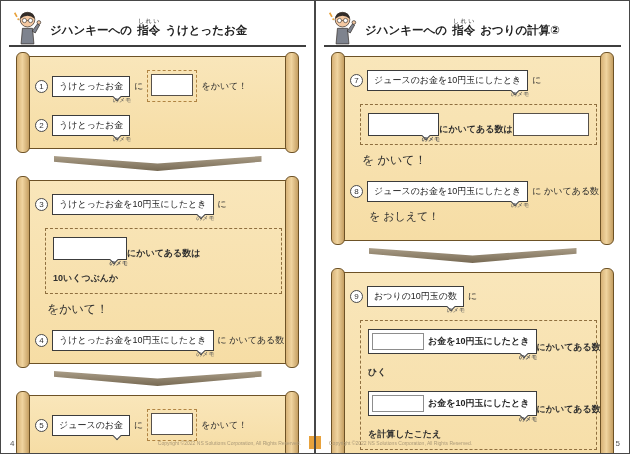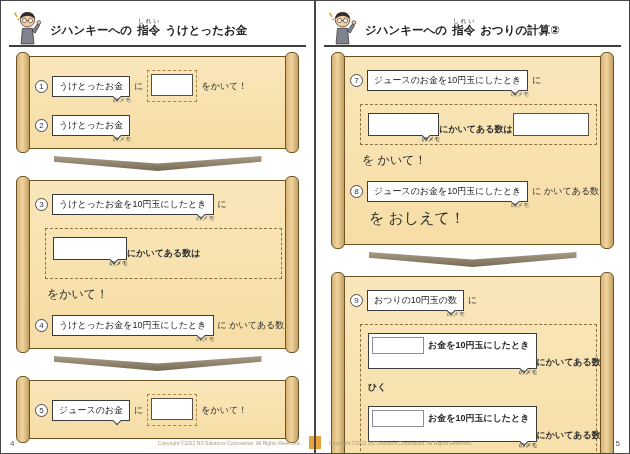--- a/index.html
+++ b/index.html
@@ -20,29 +20,29 @@
 
   
   .panel { position: relative; margin: 9px 13px 0 13px; background: linear-gradient(180deg,#f9e6ba,#f6ddA5); border: 1.6px solid #6d5226; border-radius: 4px; padding: 9px 8px 6px 12px; }
   .panel::before, .panel::after { content: ""; position: absolute; top: -5px; bottom: -5px; width: 12px; background: linear-gradient(90deg,#d7b277,#f0d49f 45%,#c59f62); border: 1.6px solid #6d5226; border-radius: 6px; }
   .panel::before { left: -7px; }
   .panel::after { right: -7px; }
 
   
   .step { display: flex; align-items: center; gap: 4px; margin: 4px 0 13px 0; font-size: 9px; color: #2e2e2e; white-space: nowrap; }
   .step:last-child { margin-bottom: 6px; }
-  .cont { margin: -6px 0 10px 19px; font-size: 15px; color: #2e2e2e; }
+  .cont { margin: -6px 0 10px 19px; font-size: 11px; color: #2e2e2e; }
   .num { flex: 0 0 auto; min-width: 13px; height: 13px; line-height: 12px; border: 1.2px solid #4a4a4a; border-radius: 50%; text-align: center; font-size: 8px; color: #333; background: #fff; }
 
   
   .memo { position: relative; display: inline-block; background: #fff; border: 1.5px solid #3c3c3c; padding: 3px 6px; font-size: 9px; color: #222; }
   .memo .tail { position: absolute; right: 9px; bottom: -4.2px; width: 6px; height: 6px; background: #fff; border-right: 1.5px solid #3c3c3c; border-bottom: 1.5px solid #3c3c3c; transform: rotate(45deg); }
   .memo .sub { position: absolute; right: -2px; bottom: -9px; font-size: 6px; color: #555; white-space: nowrap; }
   .memo-empty { width: 74px; height: 23px; }
-  .memo.composite { display: inline-flex; align-items: center; gap: 4px; padding: 3px 6px 14px 3px; }
+  .memo.composite { display: inline-flex; align-items: center; gap: 4px; padding: 3px 6px 3px 3px; }
 
   
   .slot-dashed { display: inline-block; border: 1.5px dashed #b08443; padding: 3px; background: transparent; }
   .whitebox { display: inline-block; background: #fff; border: 1.5px solid #57514a; }
   .wb-sm { width: 42px; height: 22px; }
   .wb-lg { width: 80px; height: 23px; }
   .wb-inner { width: 52px; height: 17px; border-color: #8d8d8d; }
 
   
   .group { border: 1.5px dashed #8f6f3f; margin: 2px 2px 6px 10px; padding: 8px 7px 6px 7px; }
@@ -109,20 +109,23 @@
           <span>に</span>
         </div>
         <div class="group">
           <div class="grow">
             <span class="memo memo-empty">
                 <span class="tail"></span>
                 <span class="sub">のメモ</span>
               </span>
             <span>にかいてある数は</span>
           </div>
+          <div class="grow last">
+            <span>10いくつぶんか</span>
+          </div>
         </div>
         <div class="after-group">をかいて！</div>
         <div class="step">
           <span class="num">4</span>
           <span class="memo"><span>うけとったお金を10円玉にしたとき</span><span class="tail"></span><span class="sub">のメモ</span></span>
           <span>に かいてある数を</span>
         </div>
       </div>
 
       <div class="arrow"></div>

